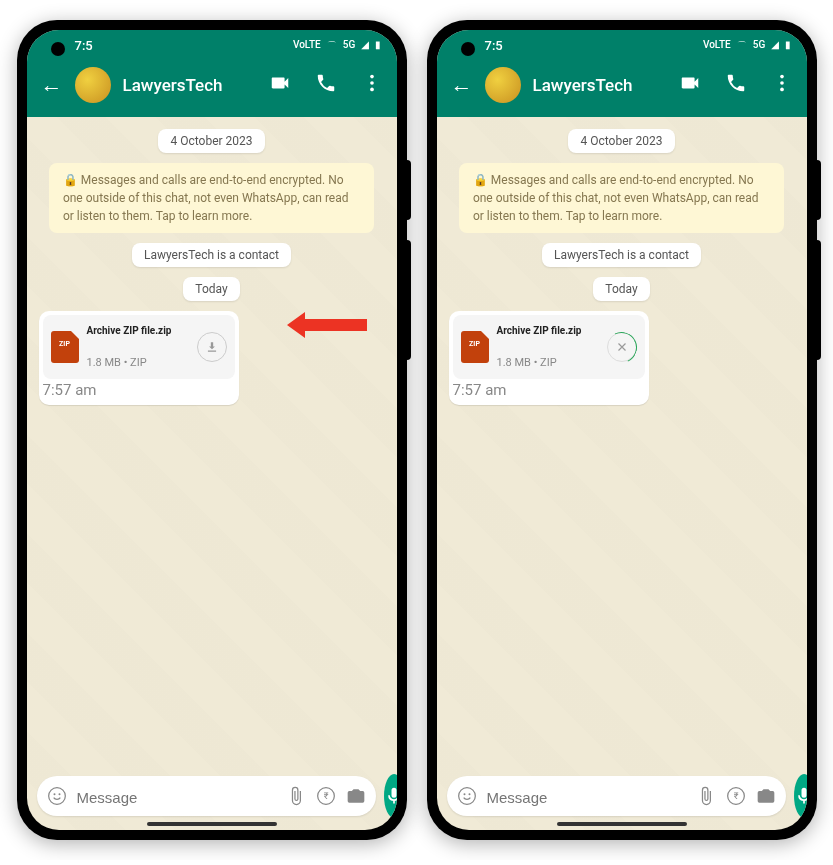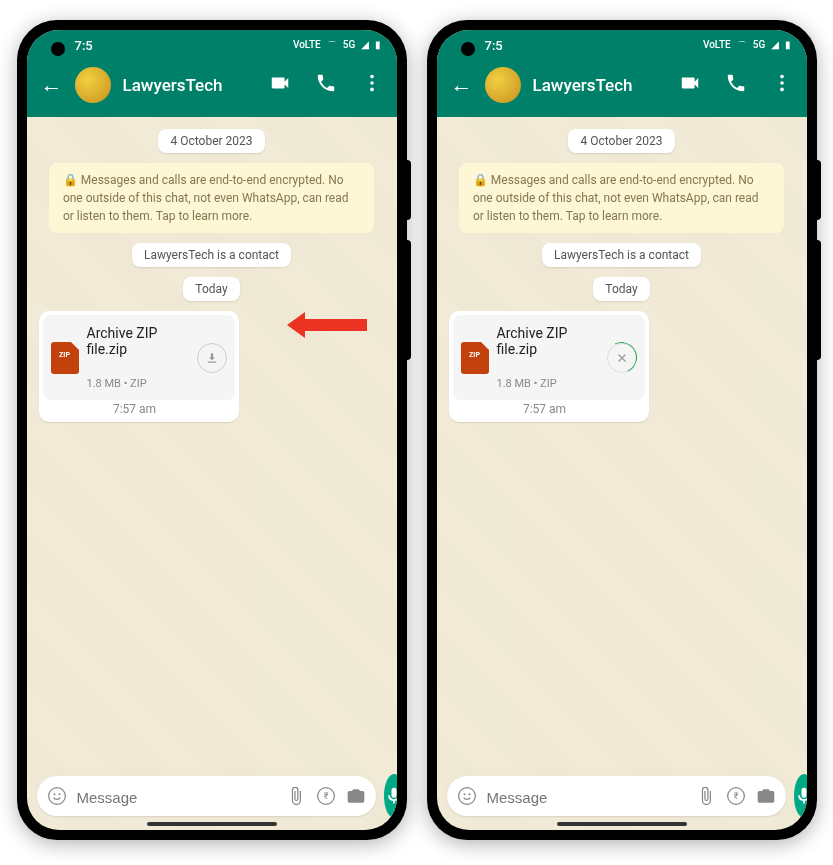--- a/index.html
+++ b/index.html
@@ -153,21 +153,21 @@
 .file-icon::before {
   content: "";
   position: absolute;
   top: 0;
   right: 0;
   border-style: solid;
   border-width: 0 8px 8px 0;
   border-color: transparent #f5f5f5 transparent transparent;
 }
 .file-details { flex: 1; }
-.file-name { font-size: 14px; color: #222; font-weight: 400; }
+.file-name { font-size: 10px; color: #222; font-weight: 700; }
 .file-meta { font-size: 11px; color: #888; margin-top: 20px; }
 .action-circle {
   width: 30px;
   height: 30px;
   border: 1.5px solid #ccc;
   border-radius: 50%;
   display: flex;
   align-items: center;
   justify-content: center;
   color: #999;
@@ -182,22 +182,22 @@
   content: "";
   position: absolute;
   inset: -1.5px;
   border-radius: 50%;
   border: 1.5px solid transparent;
   border-top-color: #2aa85a;
   border-right-color: #2aa85a;
   transform: rotate(20deg);
 }
 .msg-time {
-  text-align: center;
-  font-size: 12px;
+  text-align: left;
+  font-size: 15px;
   color: #888;
   padding: 2px 8px 2px 0;
 }
 .arrow-annotation {
   position: absolute;
   top: 282px;
   left: 260px;
   width: 80px;
   height: 26px;
   z-index: 200;

